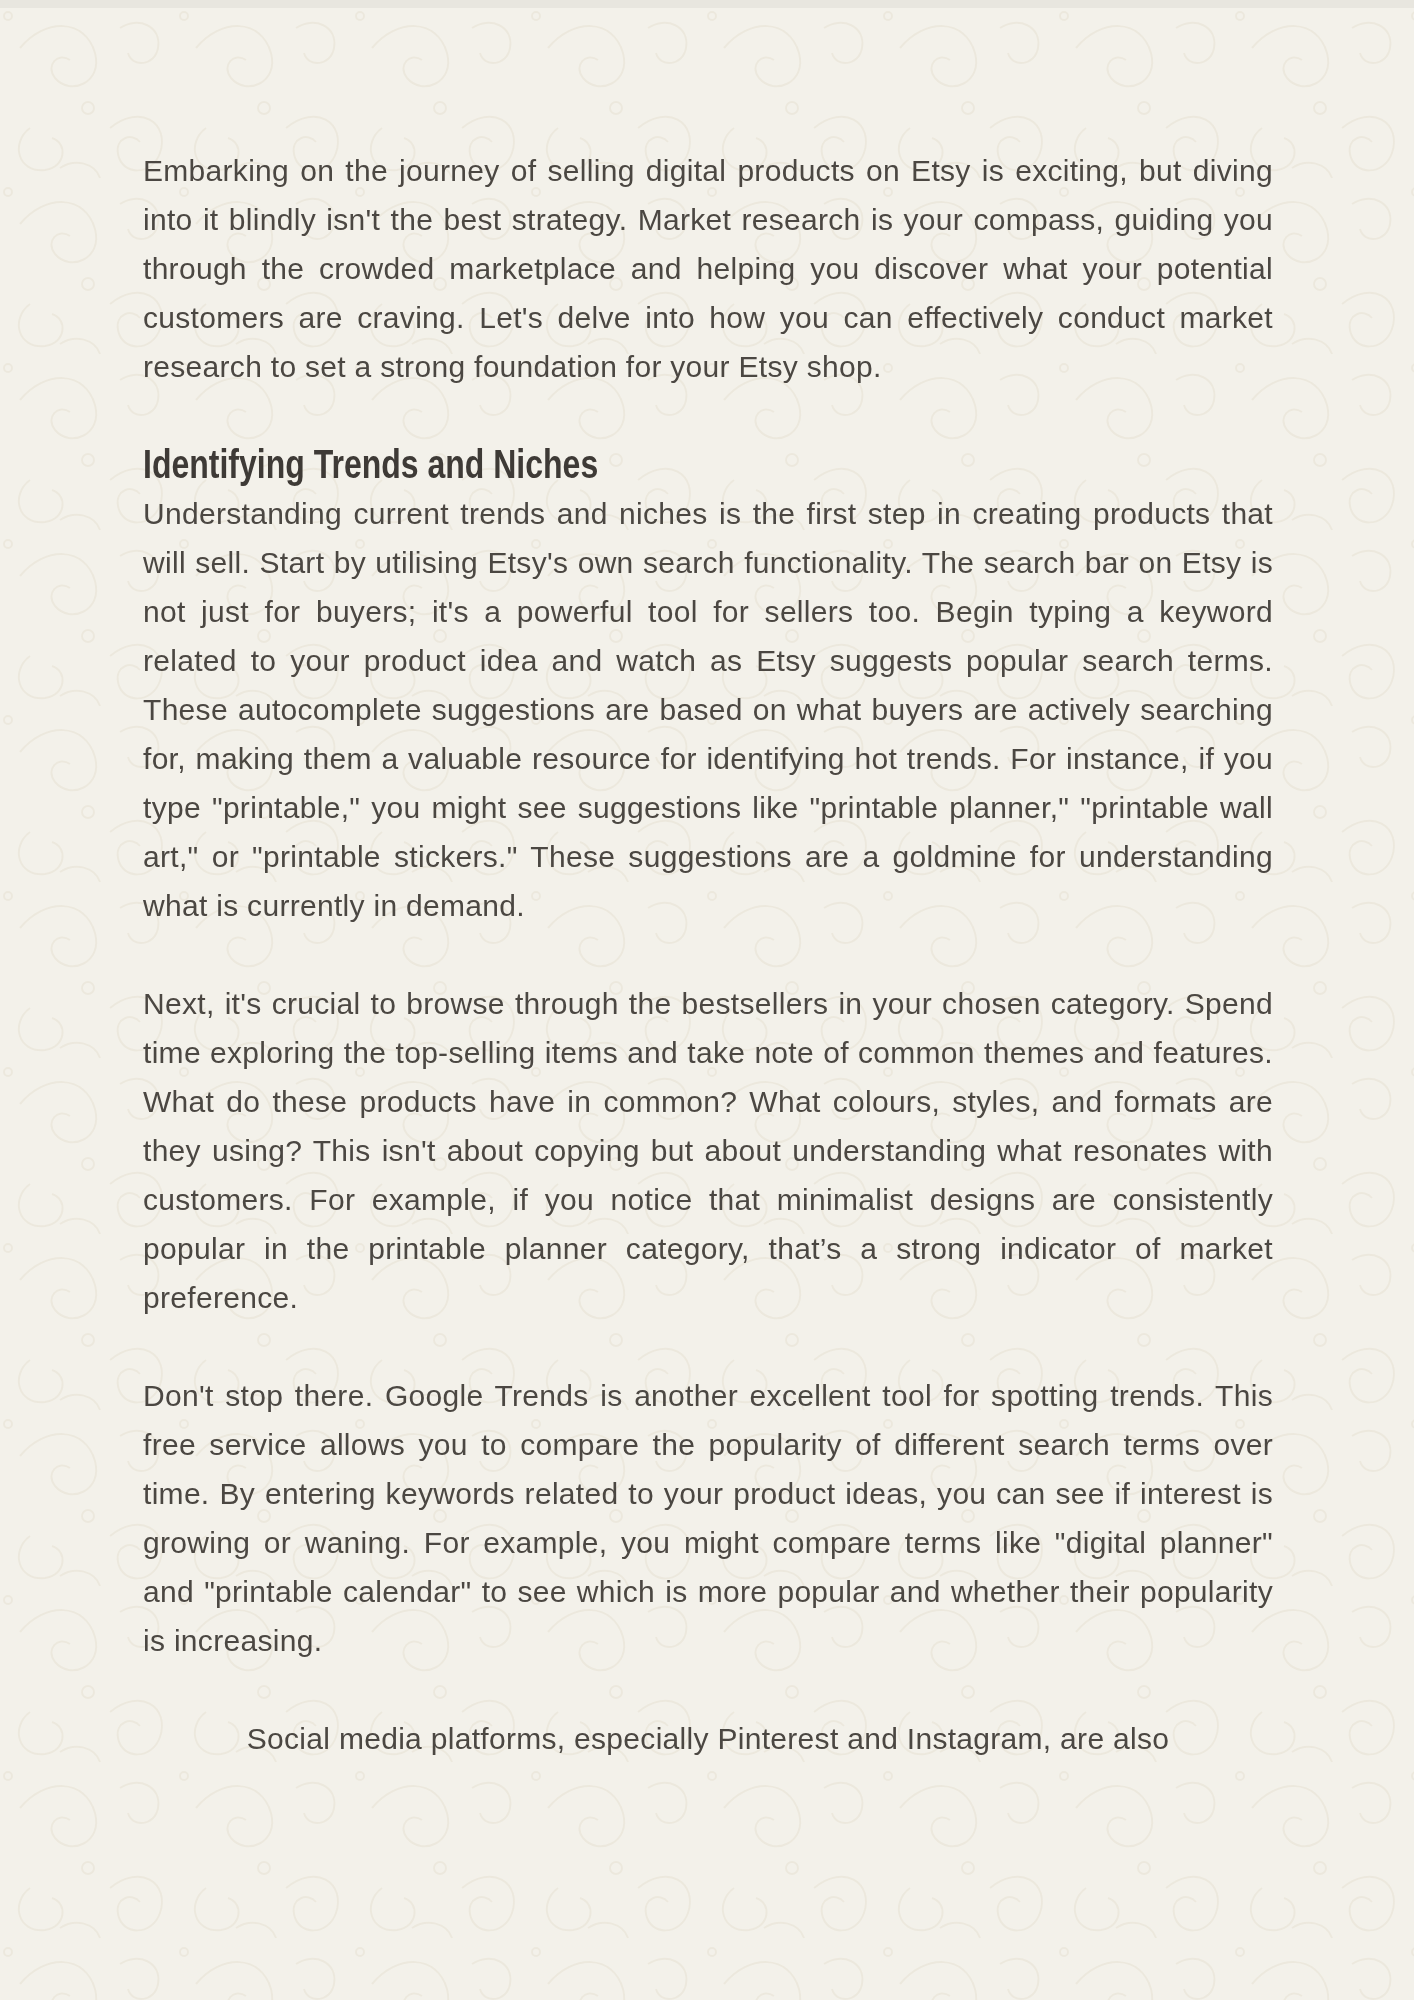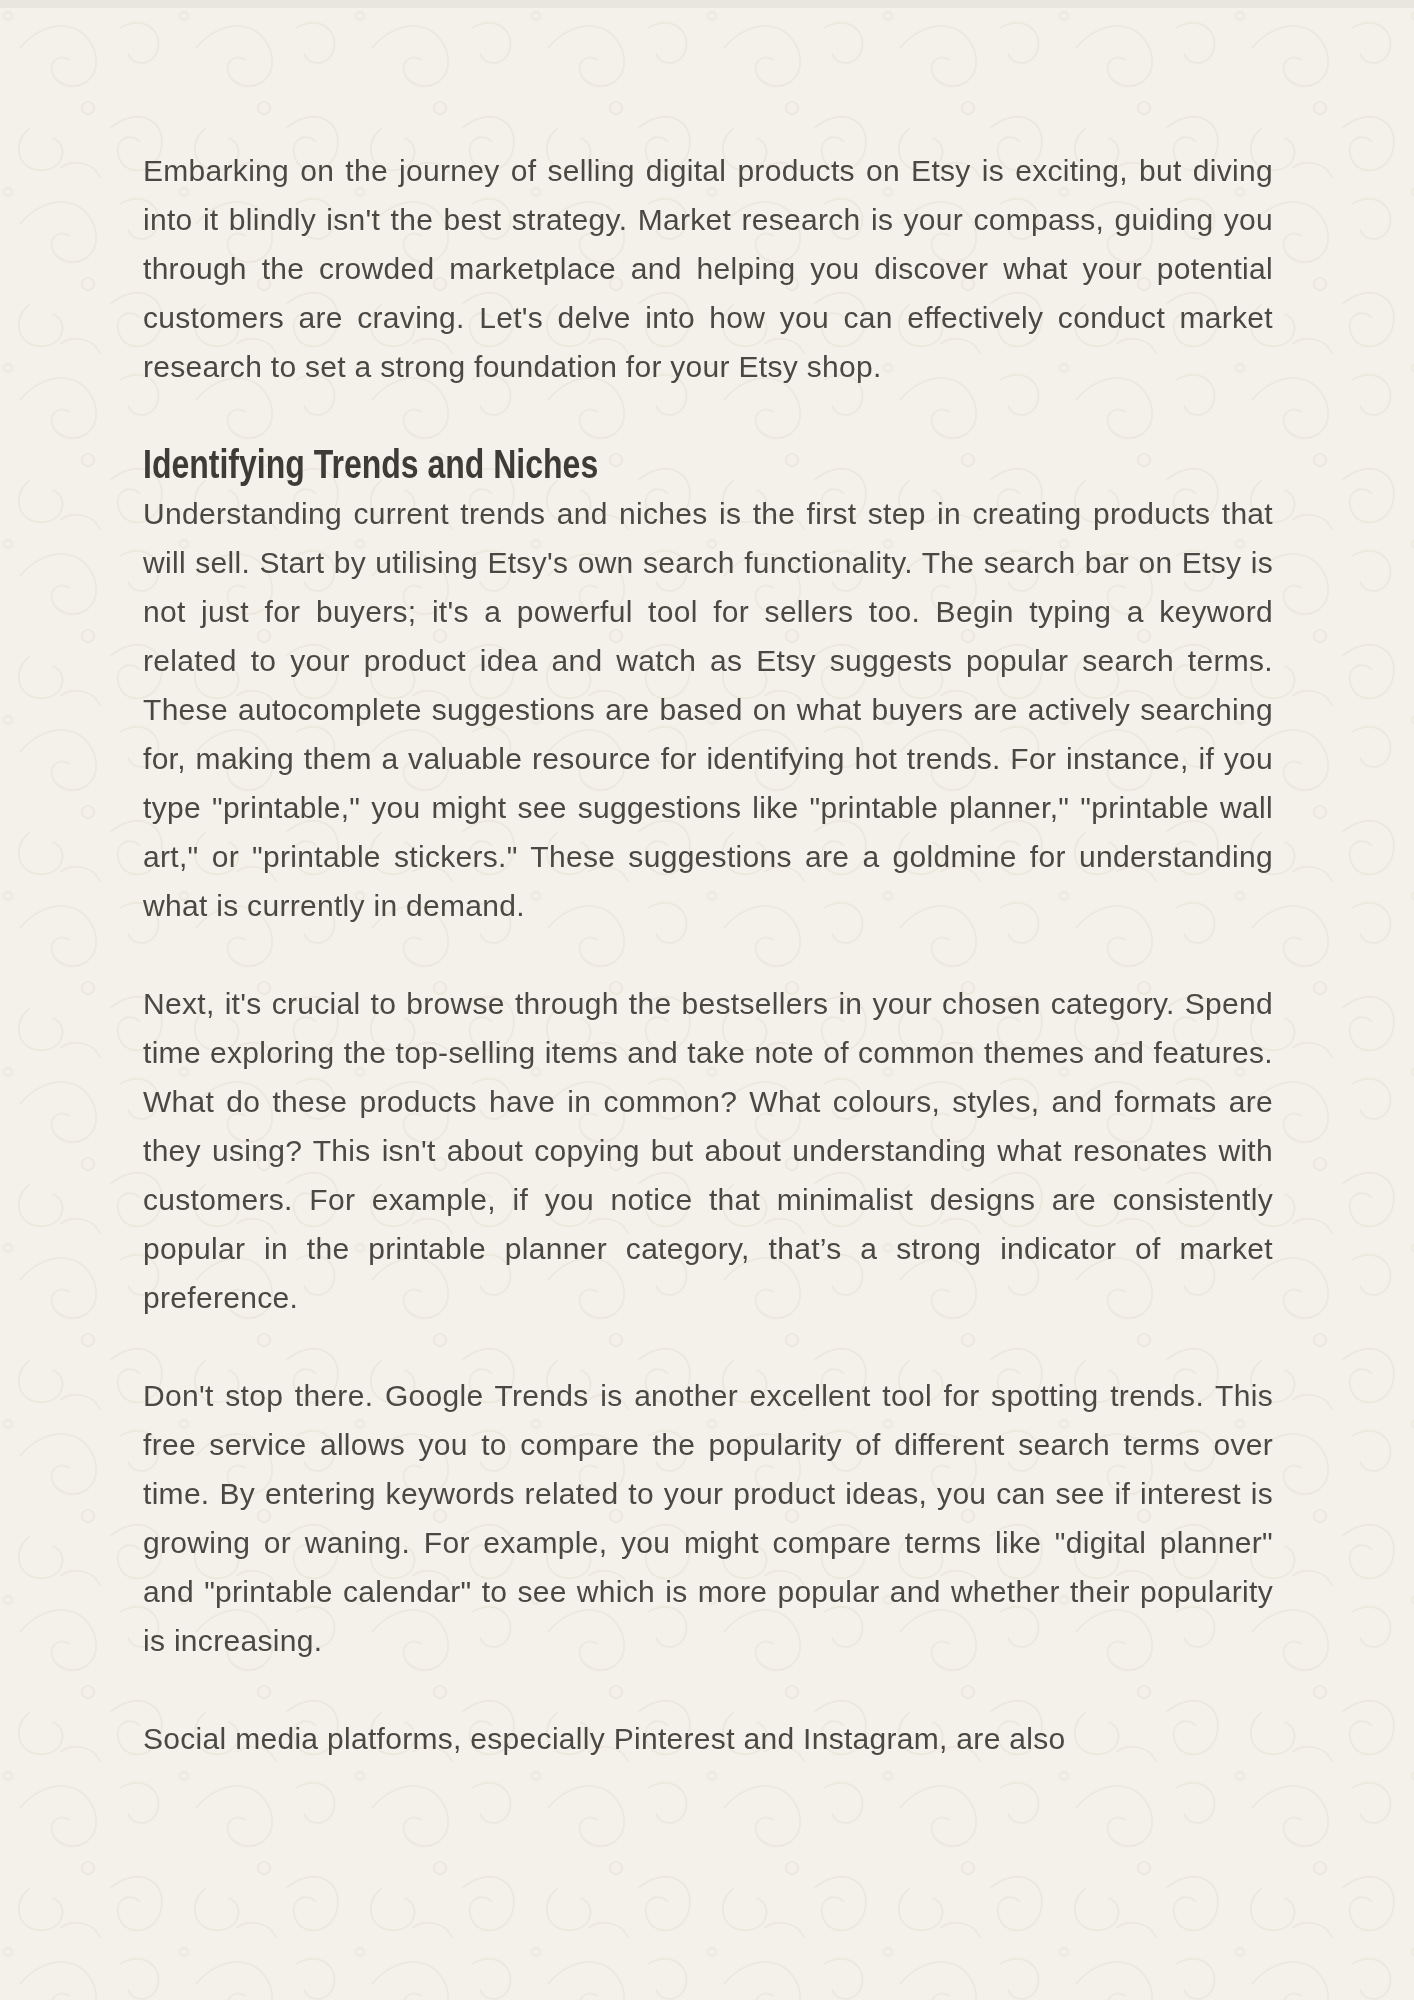--- a/index.html
+++ b/index.html
@@ -33,21 +33,21 @@
   }
   .para {
     font-size: 30px;
     line-height: 49px;
     letter-spacing: 0.3px;
     text-align: justify;
     margin: 0 0 49px 0;
   }
   .para.last {
     margin-bottom: 0;
-    text-align: left;
+    text-align: center;
   }
   .heading {
     font-size: 40px;
     line-height: 49px;
     font-weight: 700;
     color: var(--hfg, #3e3a36);
     margin: 0;
     transform: scaleX(0.8);
     transform-origin: 0 50%;
     white-space: nowrap;

